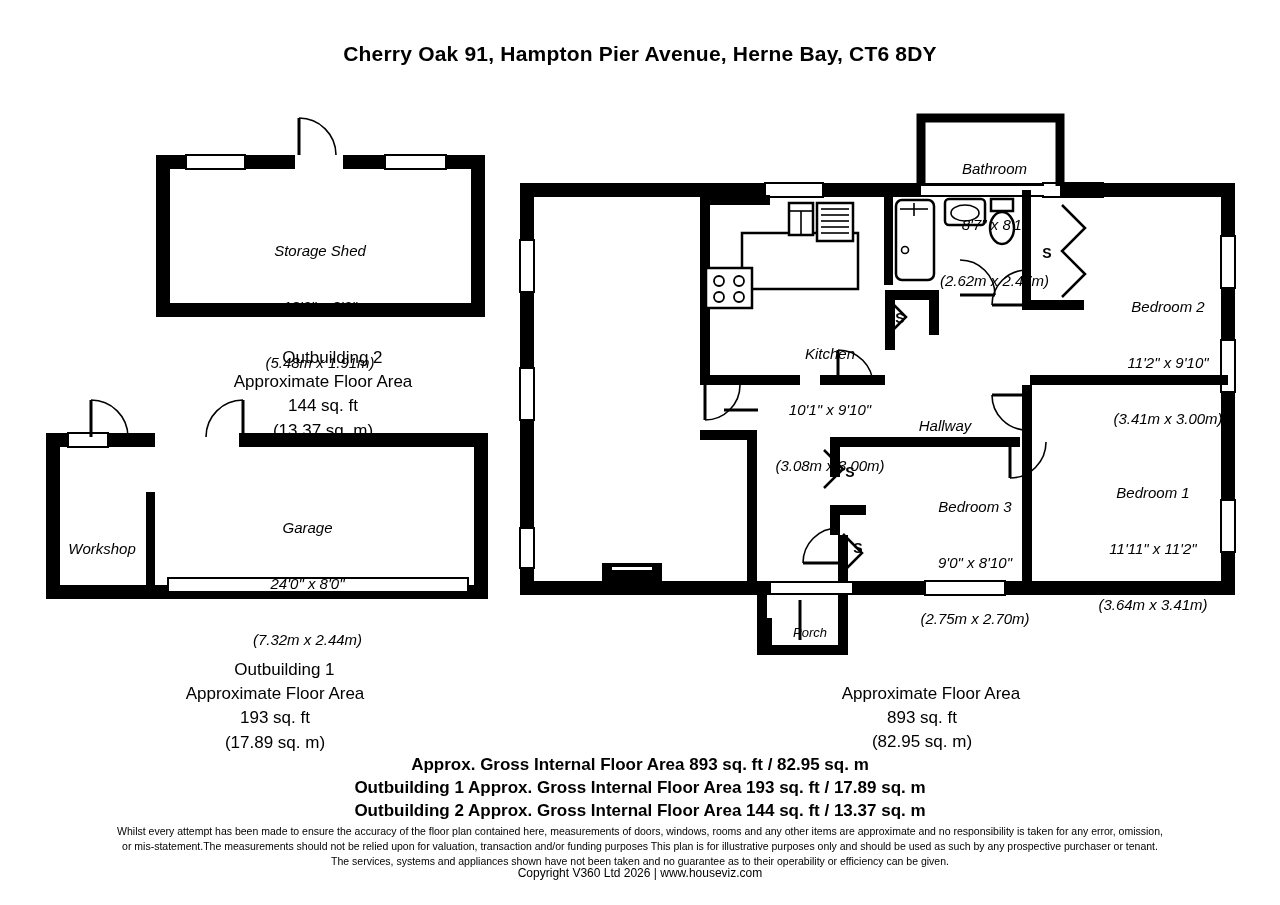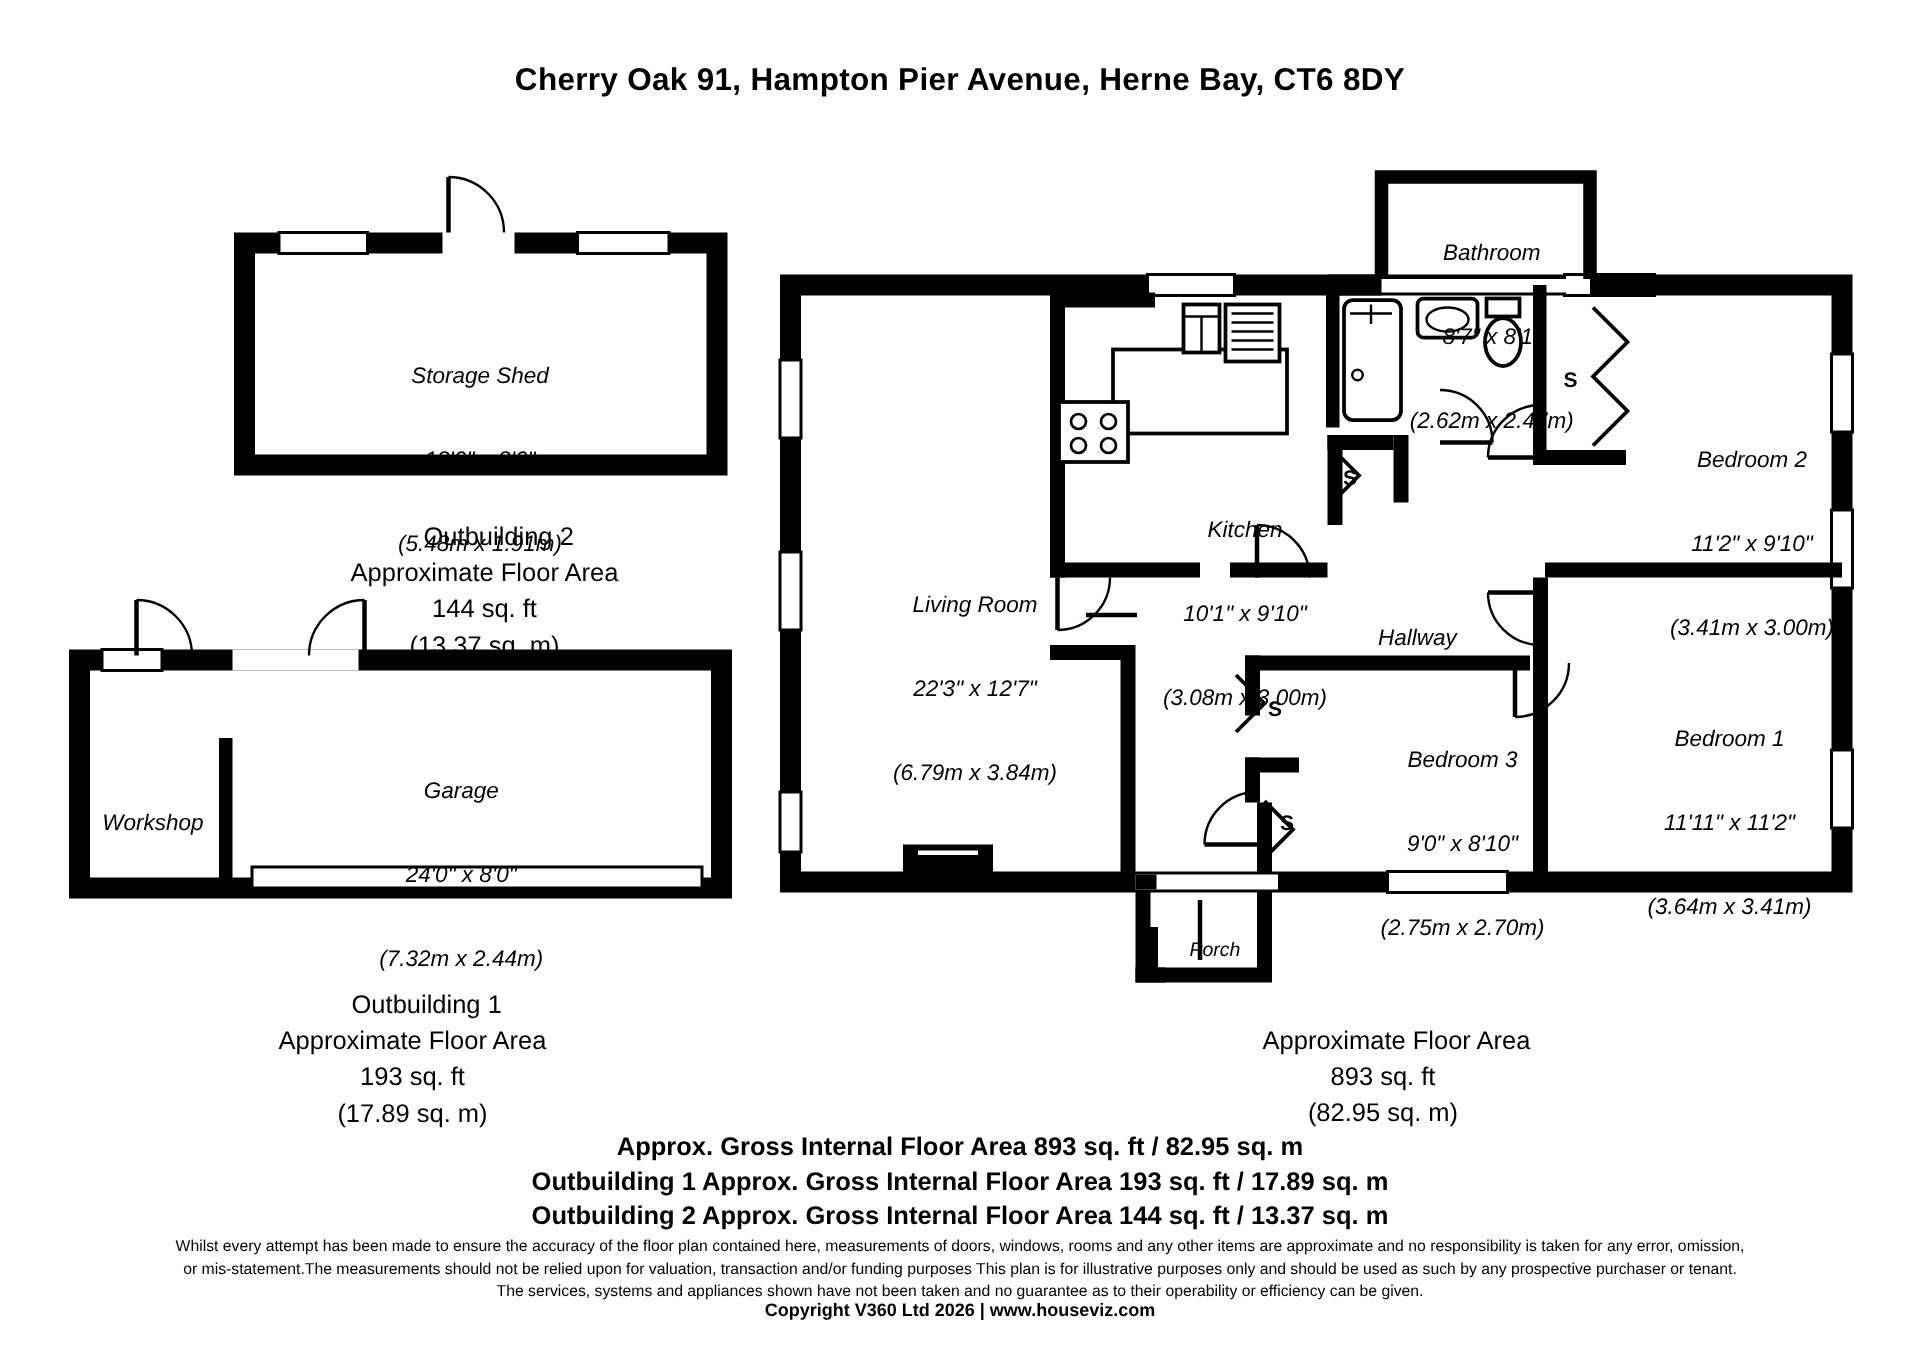--- a/index.html
+++ b/index.html
@@ -65,21 +65,21 @@
     font-size: 10.5px;
     line-height: 1.42;
     color: #000;
   }
   .copyright {
     position: absolute;
     left: 0;
     width: 1280px;
     text-align: center;
     font-size: 12px;
-    font-weight: bold;
+    font-weight: normal;
   }
   .s-label {
     position: absolute;
     font-size: 14px;
     font-weight: bold;
     text-align: center;
   }
   svg.plan {
     position: absolute;
     left: 0; top: 0;
@@ -307,25 +307,20 @@
     <div>8'7" x 8'1"</div>
     <div>(2.62m x 2.47m)</div>
   </div>
 
   <div class="txt room-label" style="left:740px; top:308px; width:180px;">
     <div>Kitchen</div>
     <div>10'1" x 9'10"</div>
     <div>(3.08m x 3.00m)</div>
   </div>
 
-  <div class="txt room-label" style="left:550px; top:358px; width:200px;">
-    <div>Living Room</div>
-    <div>22'3" x 12'7"</div>
-    <div>(6.79m x 3.84m)</div>
-  </div>
 
   <div class="txt room-label" style="left:880px; top:380px; width:130px;text-align:center;">
     <div>Hallway</div>
   </div>
 
   <div class="txt room-label" style="left:1068px; top:261px; width:200px;">
     <div>Bedroom 2</div>
     <div>11'2" x 9'10"</div>
     <div>(3.41m x 3.00m)</div>
   </div>

